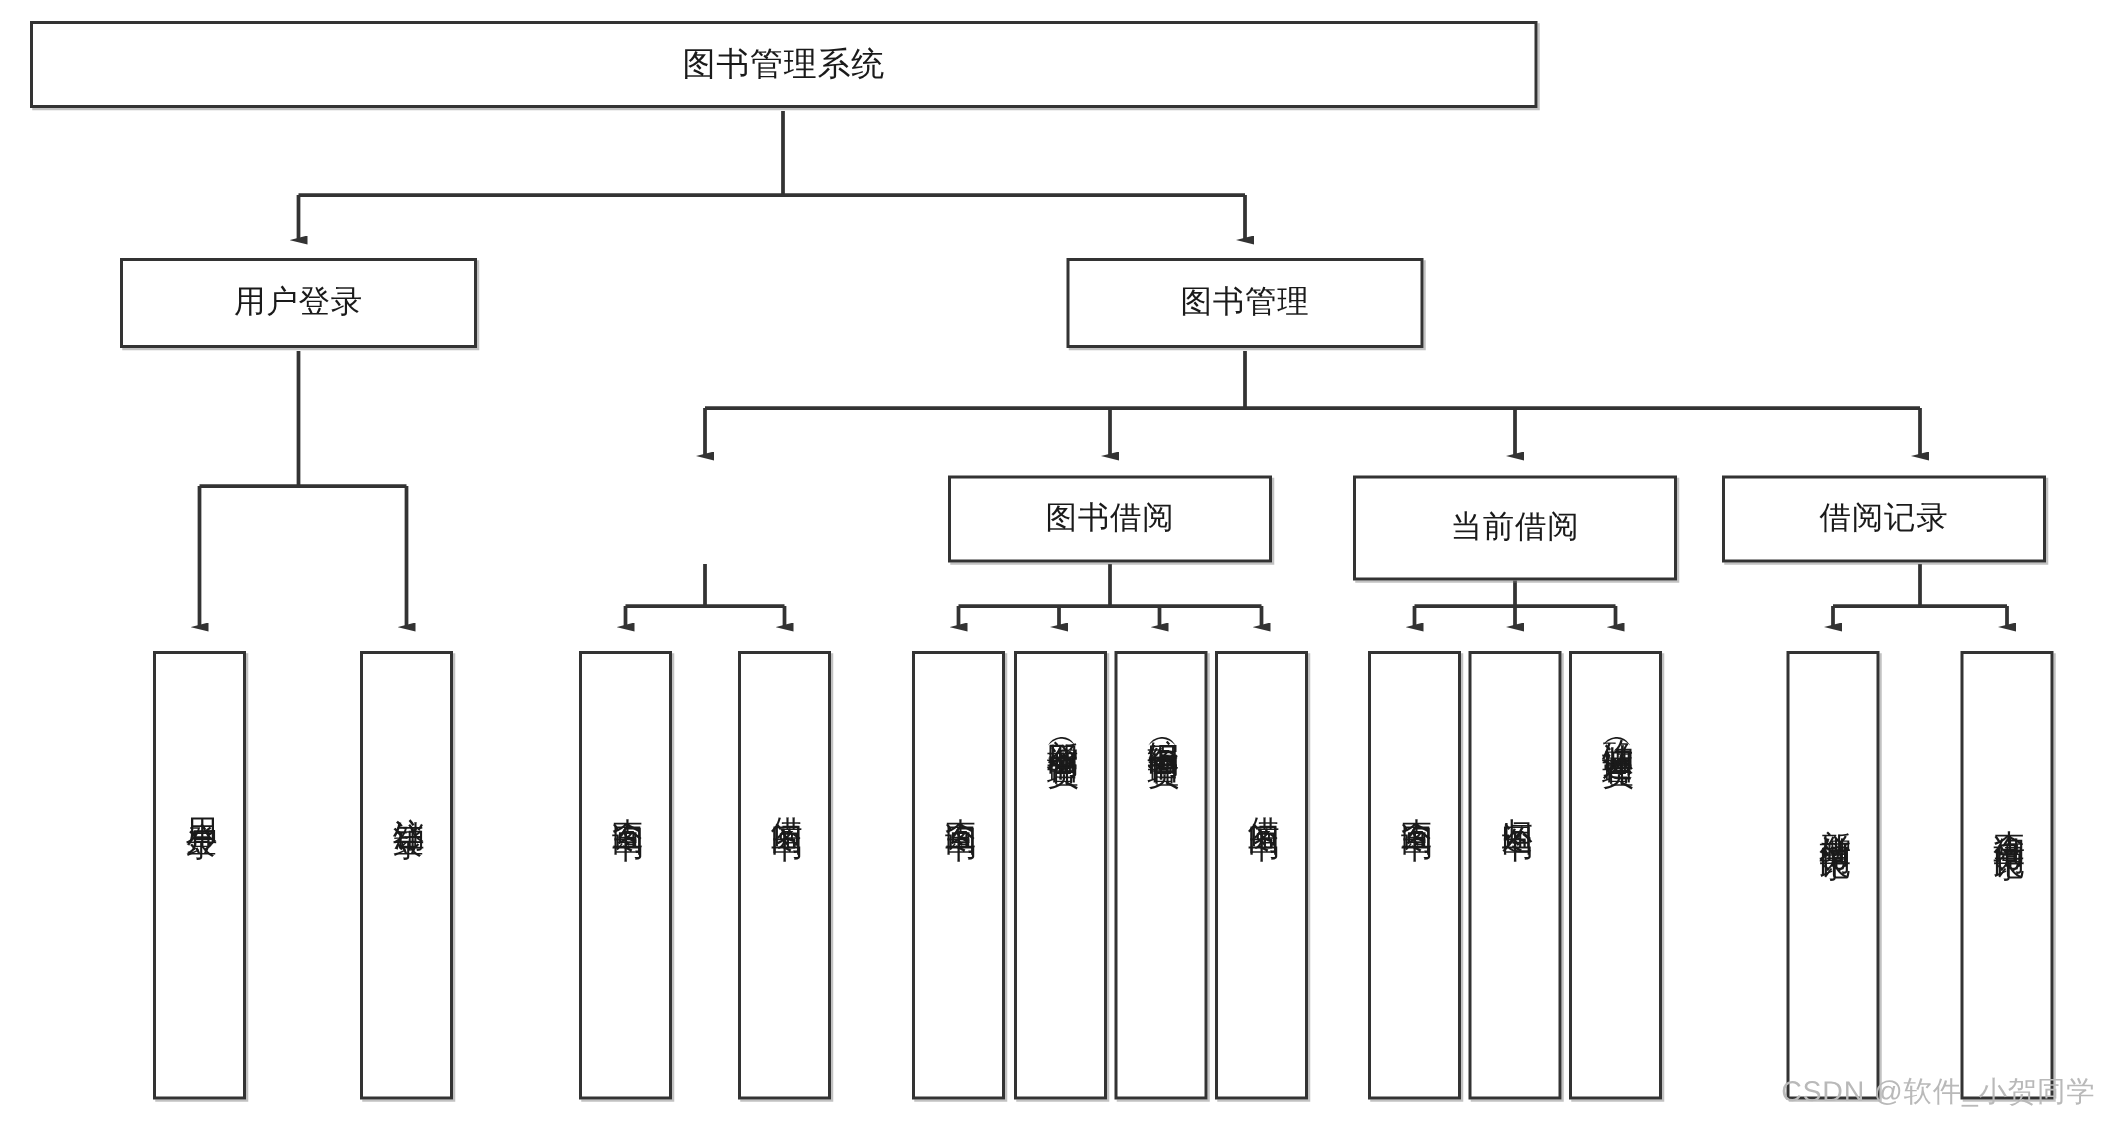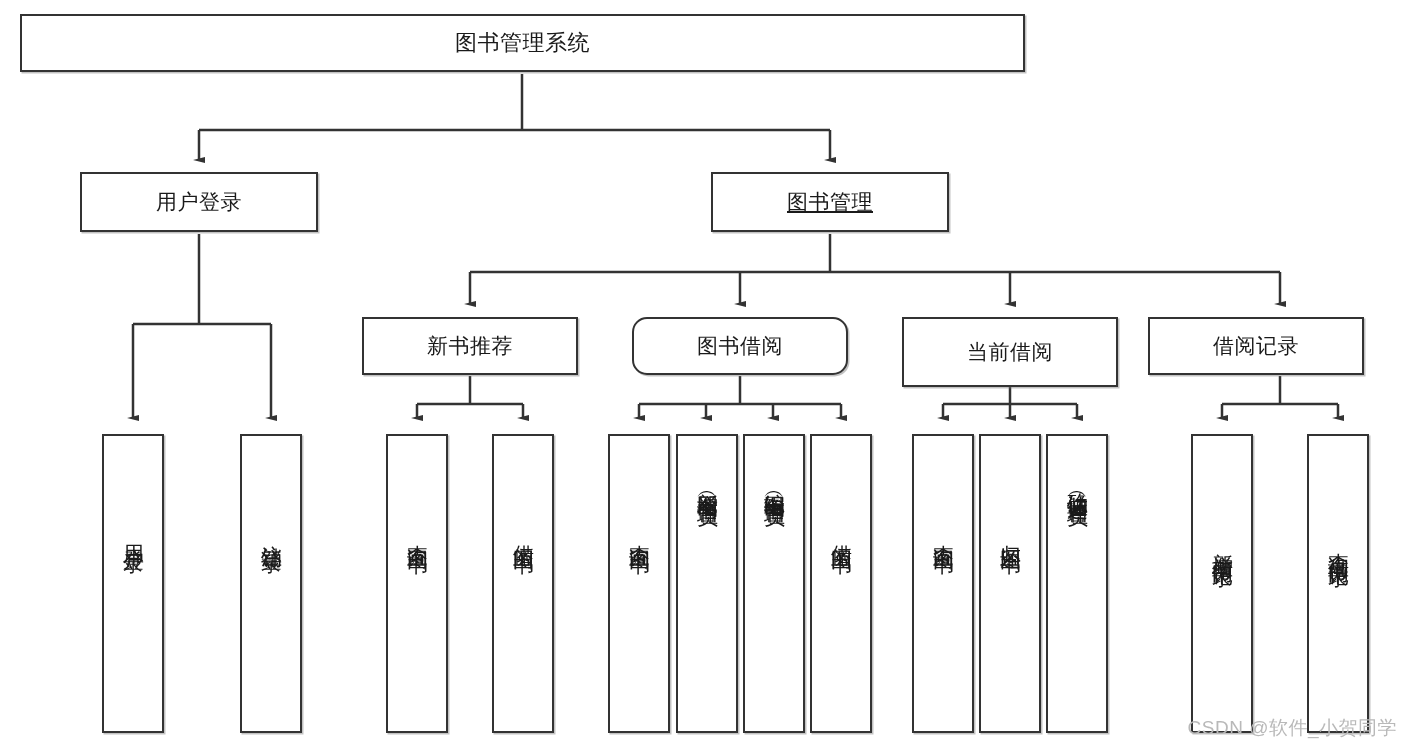--- a/index.html
+++ b/index.html
@@ -137,29 +137,26 @@
   </svg>
 
   <div class="node horiz root" style="left:20px; top:14px; width:1005px; height:58px;">
     <span>图书管理系统</span>
   </div>
 
   <div class="node horiz" style="left:80px; top:172px; width:238px; height:60px;">
     <span>用户登录</span>
   </div>
 
-  <div class="node horiz" style="left:711px; top:172px; width:238px; height:60px;text-decoration:underline;">
+  <div class="node horiz" style="left:711px; top:172px; width:238px; height:60px;">
     <span>图书管理</span>
   </div>
 
-  <div class="node horiz" style="left:362px; top:317px; width:216px; height:58px;">
-    <span>新书推荐</span>
-  </div>
-
-  <div class="node horiz" style="left:632px; top:317px; width:216px; height:58px;border-radius:15px;">
+
+  <div class="node horiz" style="left:632px; top:317px; width:216px; height:58px;">
     <span>图书借阅</span>
   </div>
 
   <div class="node horiz" style="left:902px; top:317px; width:216px; height:70px;">
     <span>当前借阅</span>
   </div>
 
   <div class="node horiz" style="left:1148px; top:317px; width:216px; height:58px;">
     <span>借阅记录</span>
   </div>

